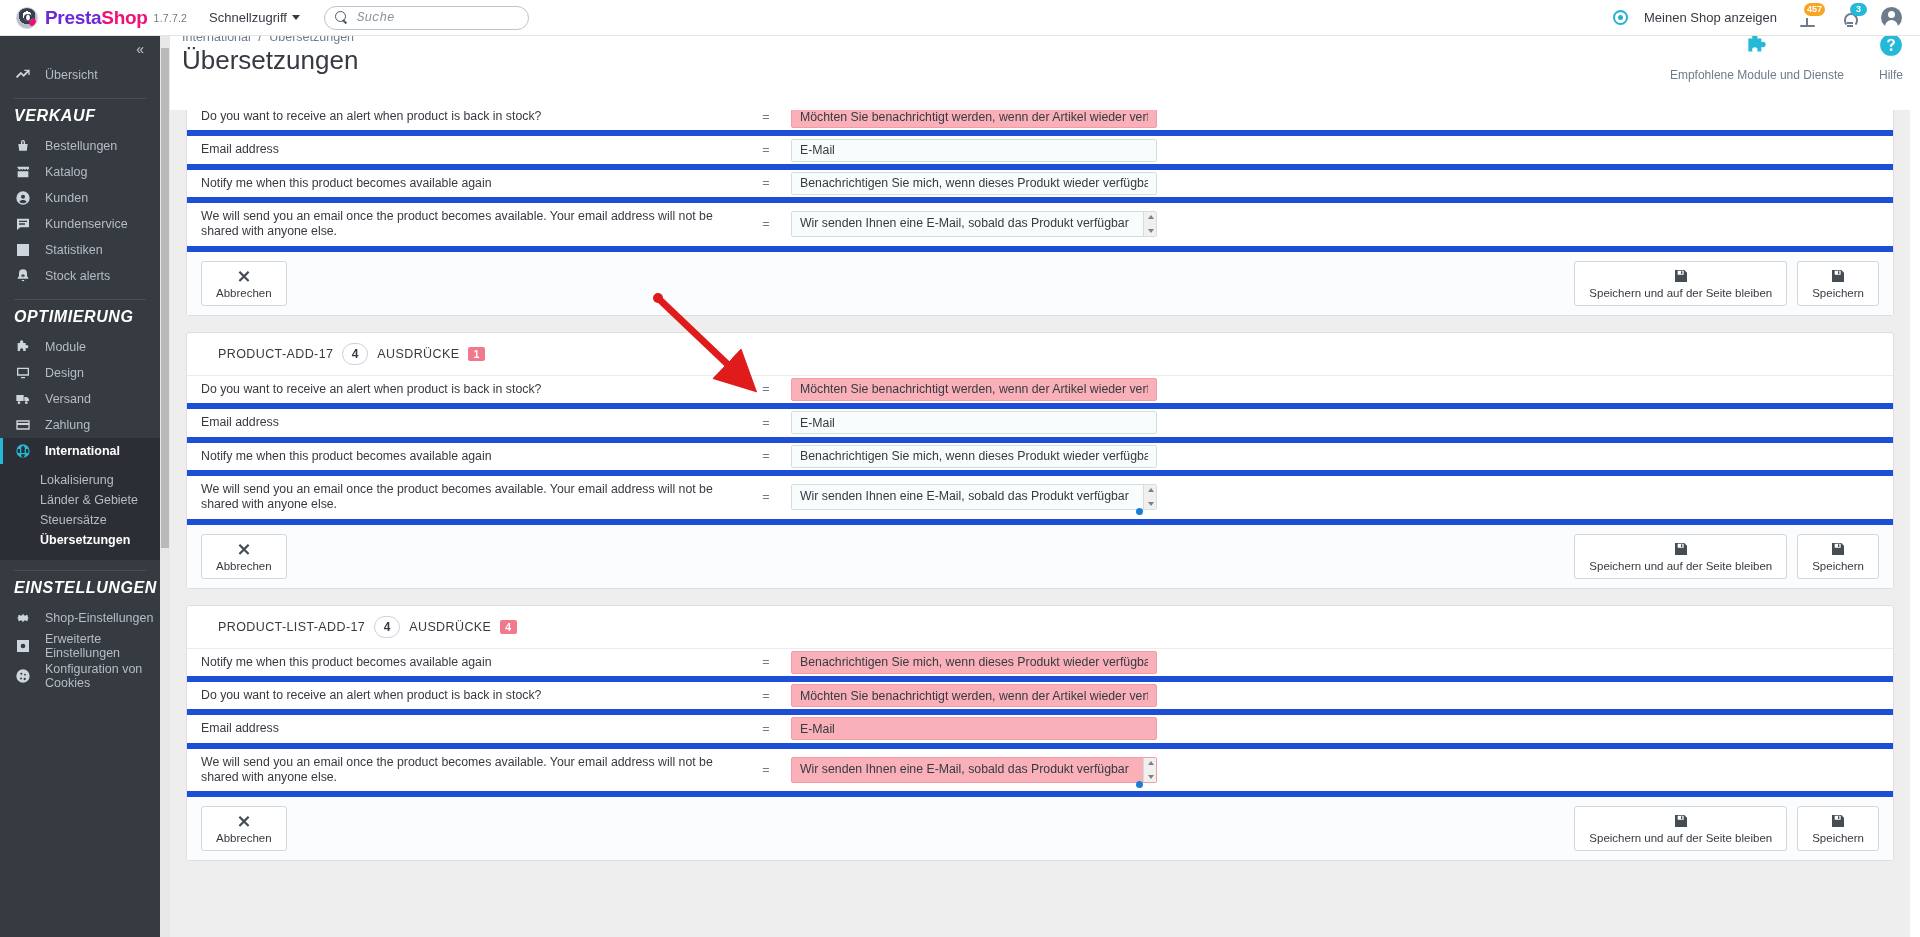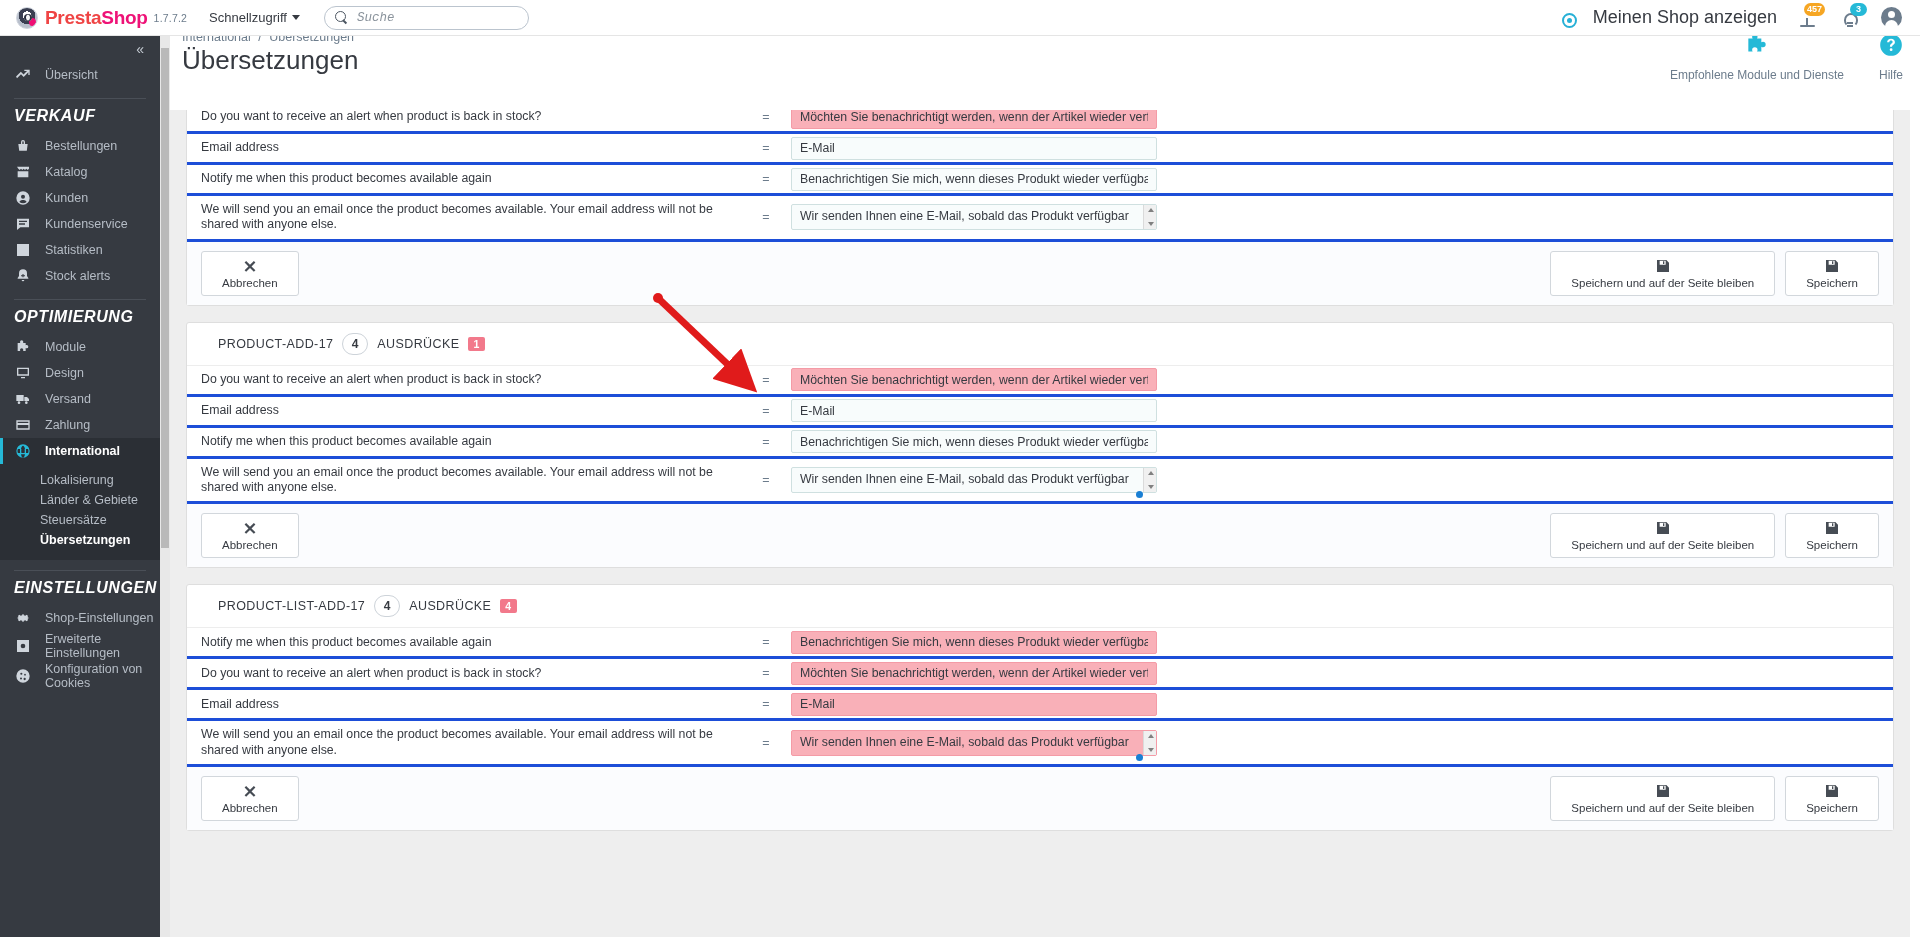--- a/index.html
+++ b/index.html
@@ -26,21 +26,21 @@
   .ps-mascot:after {
     content:""; position:absolute; left: 7px; top: 6px; width: 8px; height: 7px;
     background: #f6f6f7; border-radius: 50%;
     box-shadow: inset 2px 0 0 #2b3040, inset -2px 0 0 #2b3040;
   }
   .ps-mascot:before {
     content:""; position:absolute; right: 1px; top: 10px; width: 7px; height: 8px;
     background:#ef0f74; border-radius: 40% 60% 50% 50%;
   }
   .ps-word { font-size: 19px; font-weight: 700; letter-spacing: -.3px; margin-left: 7px; }
-  .ps-word .a { color: #ef4444; }
+  .ps-word .a { color: #6d28d9; }
   .ps-word .b { color: #ee1277; }
   .ps-ver { font-size: 10.5px; color: #6c7c8c; margin-left: 6px; letter-spacing: .2px; }
 
   .quick-access {
     margin-left: 22px; font-size: 13px; color: #363a41; cursor: pointer;
     display: flex; align-items: center; gap: 5px;
   }
   .caret-down {
     width: 0; height: 0; border-left: 4px solid transparent; border-right: 4px solid transparent;
     border-top: 5px solid #363a41; display: inline-block;
@@ -63,21 +63,21 @@
   .search-box input {
     border: 0; outline: 0; margin-left: 9px; width: 100%; font-size: 12.5px;
     font-style: italic; color: #0c4a6e; font-family: Liberation Mono, monospace;
     background: transparent;
   }
   .search-box input::placeholder { color: #8a939c; font-style: italic; }
 
   .topbar-right {
     margin-left: auto; display: flex; align-items: center; gap: 20px; margin-right: 18px;
   }
-  .shop-link { display: flex; align-items: flex-end; gap: 16px; font-size: 18px; color: #363a41; cursor:pointer; }
+  .shop-link { display: flex; align-items: flex-end; gap: 16px; font-size: 13px; color: #363a41; cursor:pointer; }
   .eye-ic {
     width: 15px; height: 15px; border-radius: 50%; border: 2px solid #27b0d6;
     display: flex; align-items: center; justify-content: center;
   }
   .eye-ic:after { content:""; width:5px; height:5px; border-radius:50%; background:#27b0d6; }
   .badge-ic { position: relative; width: 22px; height: 20px; cursor: pointer; }
   .tray {
     position:absolute; left: 3px; bottom: 1px; width: 15px; height: 9px;
   }
   .tray:before {
@@ -186,21 +186,21 @@
     min-width: 26px; height: 22px; border-radius: 11px; border: 1px solid #cdd3d9;
     display: inline-flex; align-items: center; justify-content: center;
     font-size: 12px; font-weight: 700; color: #363a41; padding: 0 6px;
   }
   .word-expr { font-size: 12.5px; color: #363a41; letter-spacing: .4px; }
   .missing-pill {
     background: #f2798b; color: #fff; font-size: 10.5px; font-weight: 700;
     border-radius: 2px; padding: 1px 5px; min-width: 15px; text-align: center;
   }
   .trow {
-    display: flex; align-items: center; border-bottom: 3px solid #1d4ed8;
+    display: flex; align-items: center; border-bottom: 6px solid #1d4ed8;
     padding: 0 14px; min-height: 31px;
   }
   .trow:last-of-type { border-bottom: 1px solid #ededed; }
   .src {
     width: 540px; font-size: 12.3px; color: #363a41; line-height: 1.25; padding: 6px 0;
   }
   .eq { width: 50px; text-align: center; font-size: 12.5px; color: #6c7c8c; }
   .val-wrap { flex: 0 0 auto; position: relative; }
   .tin {
     width: 366px; height: 23px; border: 1px solid #cfe0e0; border-radius: 2px;
@@ -226,21 +226,21 @@
     position: absolute; right: 14px; bottom: -5px; width: 7px; height: 7px; border-radius: 50%;
     background: #1a7fd4;
   }
   .panel-foot {
     display: flex; align-items: center; justify-content: space-between;
     padding: 9px 14px; background: #fbfcfe;
   }
   .btn {
     border: 1px solid #d2d7dc; background: #fff; border-radius: 3px; cursor: pointer;
     display: flex; flex-direction: column; align-items: center; justify-content: center;
-    gap: 3px; padding: 6px 20px; min-width: 74px;
+    gap: 3px; padding: 6px 14px; min-width: 74px;
   }
   .btn .ic { font-size: 15px; color: #464c54; line-height: 1; }
   .btn .ic svg { width: 16px; height: 16px; fill: #464c54; display:block; }
   .btn .lbl { font-size: 11.5px; color: #363a41; white-space: nowrap; }
   .foot-right { display: flex; gap: 10px; }
 
   
   #annot { position: absolute; left: 0; top: 0; width: 1920px; height: 937px; pointer-events: none; z-index: 60; }
 </style>
 </head>

